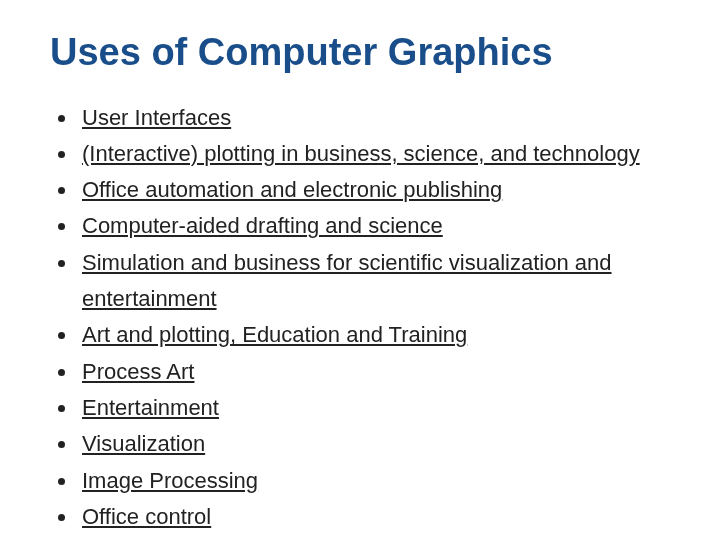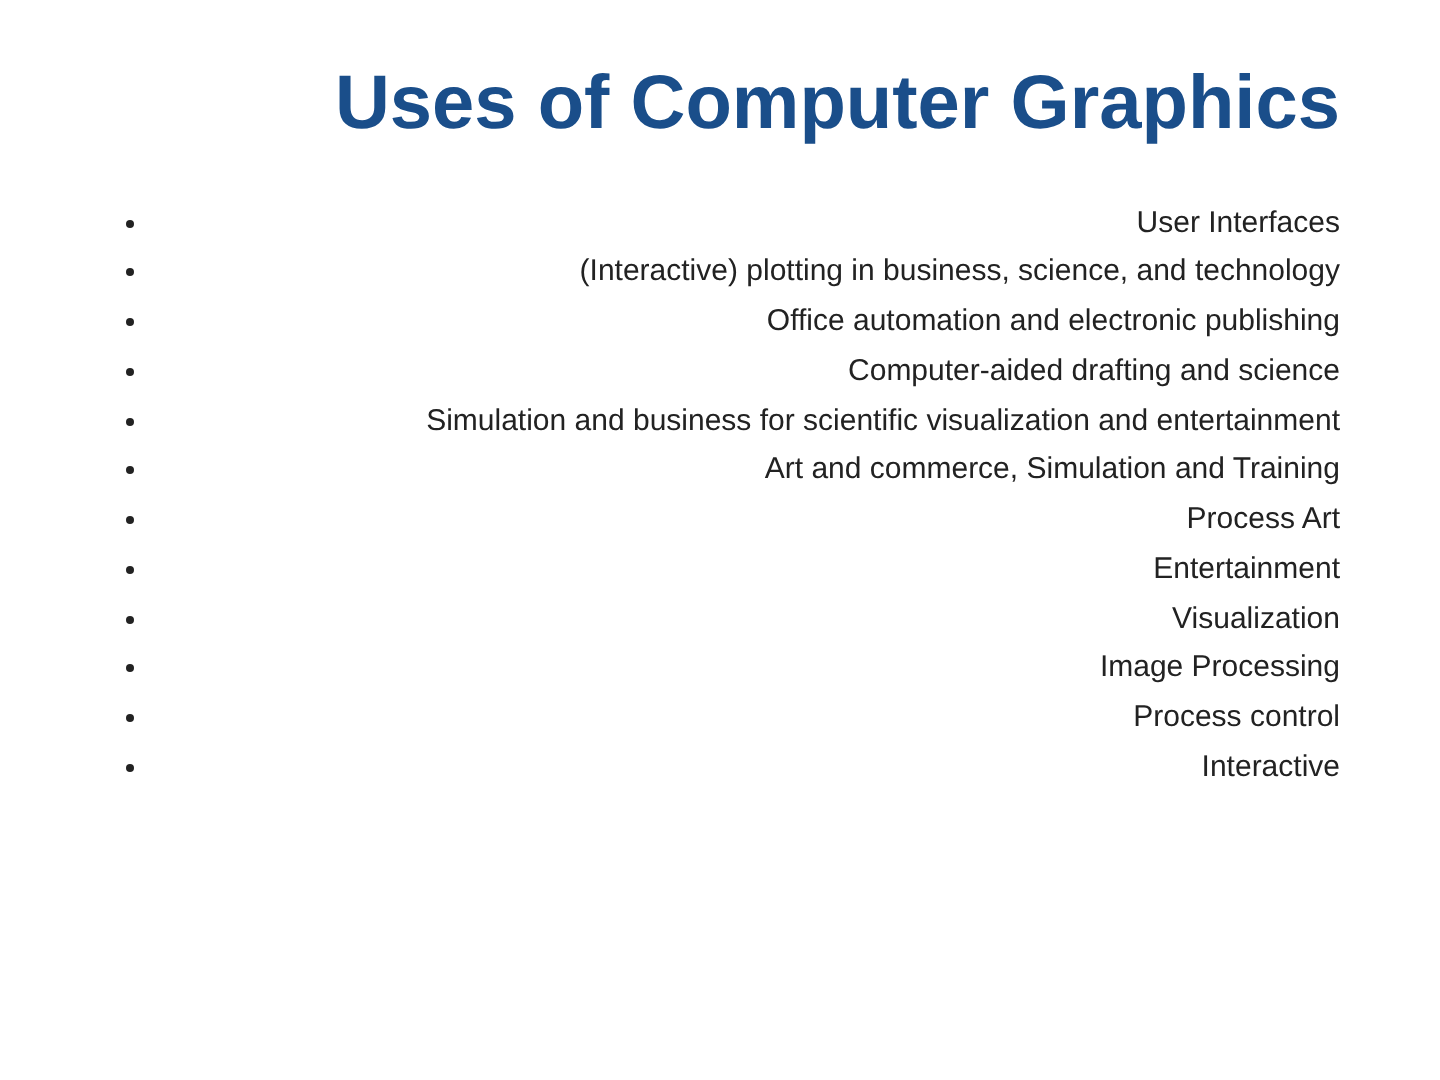--- a/index.html
+++ b/index.html
@@ -1,19 +1,18 @@
 <!DOCTYPE html>
 <html><head>
   <meta charset="utf-8">
   <style>
     * {
       margin: 0;
       padding: 0;
       box-sizing: border-box;
-      text-align: right;
     }
 
     body {
       width: 720px;
       height: 540px;
       background: #ffffff;
       font-family: Arial, sans-serif;
       overflow: hidden;
     }
 
@@ -39,42 +38,43 @@
       gap: 0px;
     }
 
     ul {
       list-style: disc;
       padding-left: 28px;
       margin: 0;
     }
 
     ul li {
-      font-size: 15px;
+      font-size: 22px;
       color: #222222;
       line-height: 1.65;
       padding-left: 4px;
+      text-decoration: underline;
     }
   </style>
 </head>
 <body>
 
 <div class="slide">
   <h1 class="title">Uses of Computer Graphics</h1>
   <div class="content">
     <ul>
       <li>User Interfaces</li>
       <li>(Interactive) plotting in business, science, and technology</li>
       <li>Office automation and electronic publishing</li>
       <li>Computer-aided drafting and science</li>
       <li>Simulation and business for scientific visualization and entertainment</li>
     </ul>
     <ul style="margin-top:0;">
-      <li>Art and commerce, Simulation and Training</li>
+      <li>Art and plotting, Education and Training</li>
       <li>Process Art</li>
       <li>Entertainment</li>
       <li>Visualization</li>
       <li>Image Processing</li>
-      <li>Process control</li>
+      <li>Office control</li>
       <li>Interactive</li>
     </ul>
   </div>
 </div>
 
 </body></html>

